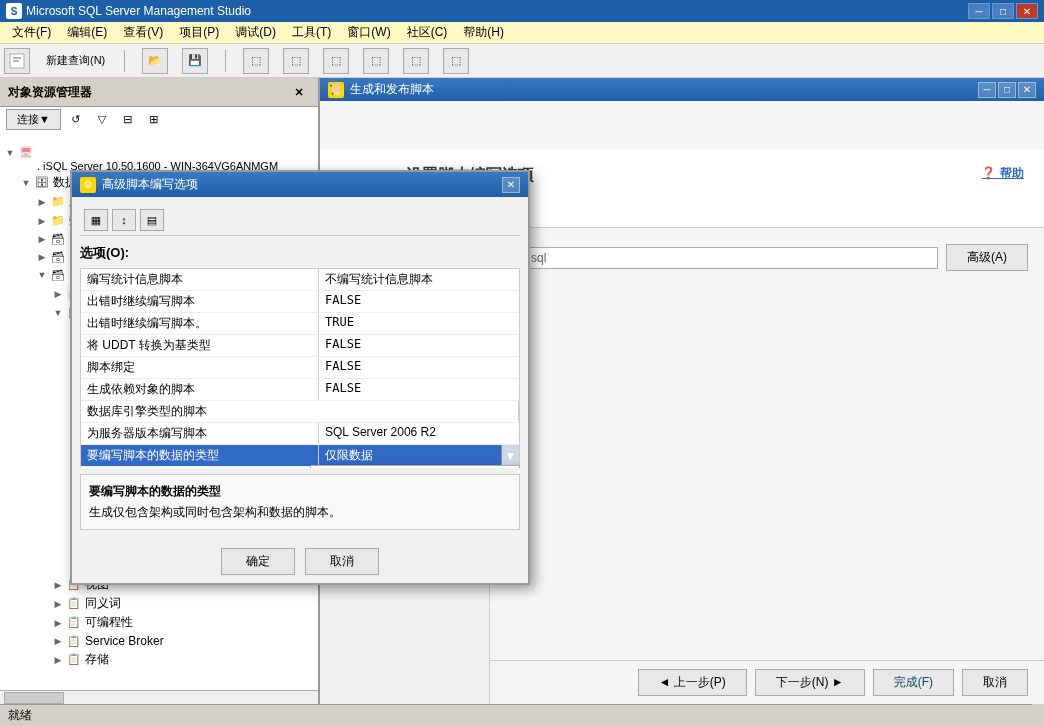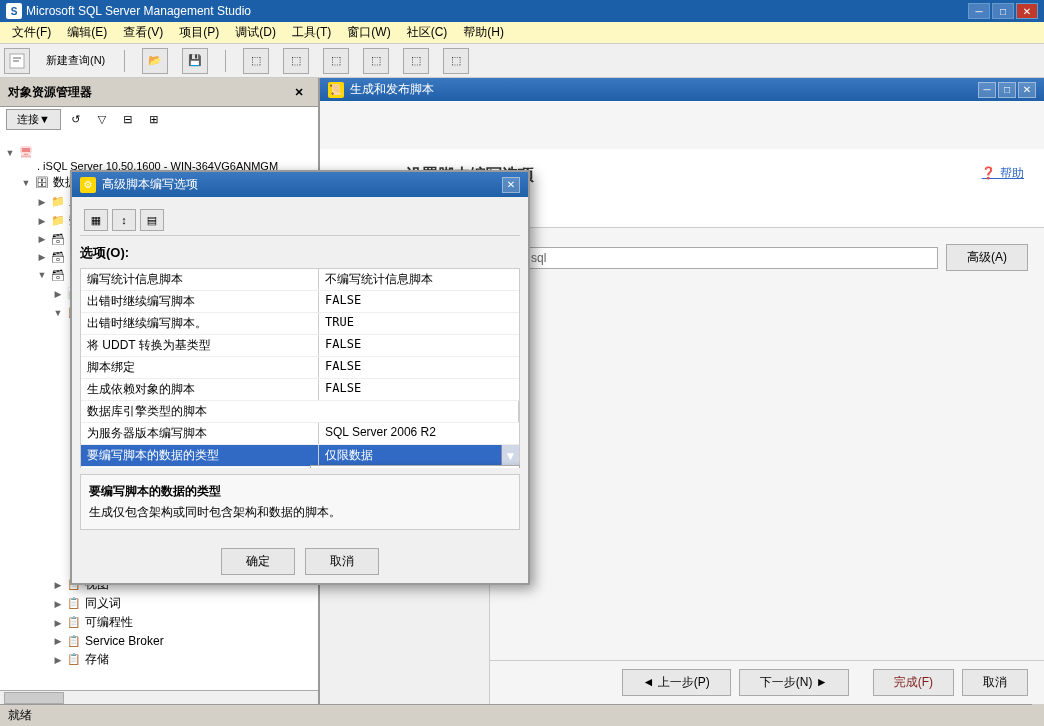--- a/index.html
+++ b/index.html
@@ -217,23 +217,22 @@
       background: #f5f5f5;
     }
     .wizard-btn {
       padding: 4px 20px;
       border: 1px solid #aaa;
       background: #e8e8e8;
       cursor: pointer;
       font-size: 12px;
     }
     .wizard-btn:disabled {
-      color: #7f1d1d;
+      color: #0c4a6e;
       cursor: default;
-      margin-left: 16px;
     }
 
     
     .wizard-title-bar {
       background: linear-gradient(to bottom, #3a78c0, #2060a8);
       color: white;
       padding: 3px 8px;
       font-size: 12px;
       display: flex;
       align-items: center;
@@ -688,21 +687,21 @@
           <rect x="5" y="8" width="35" height="38" rx="3" fill="#f5e6c8" stroke="#8b6914" stroke-width="1.5"></rect>
           <path d="M5 12 Q0 12 0 18 Q0 24 5 24" fill="#d4a520" stroke="#8b6914" stroke-width="1"></path>
           <line x1="12" y1="18" x2="35" y2="18" stroke="#8b6914" stroke-width="1"></line>
           <line x1="12" y1="23" x2="35" y2="23" stroke="#8b6914" stroke-width="1"></line>
           <line x1="12" y1="28" x2="30" y2="28" stroke="#8b6914" stroke-width="1"></line>
         </svg>
       </div>
       <div>
         <div class="wizard-title">设置脚本编写选项</div>
       </div>
-      <div style="margin-left:auto;">
+      <div style="margin-left:auto;font-weight:bold;">
         <span class="help-btn">❓ 帮助</span>
       </div>
     </div>
 
     <div class="wizard-body">
 
       <div class="wizard-nav">
         <div class="wizard-nav-item">简介</div>
         <div class="wizard-nav-item">选择对象</div>
         <div class="wizard-nav-item active">设置脚本</div>

